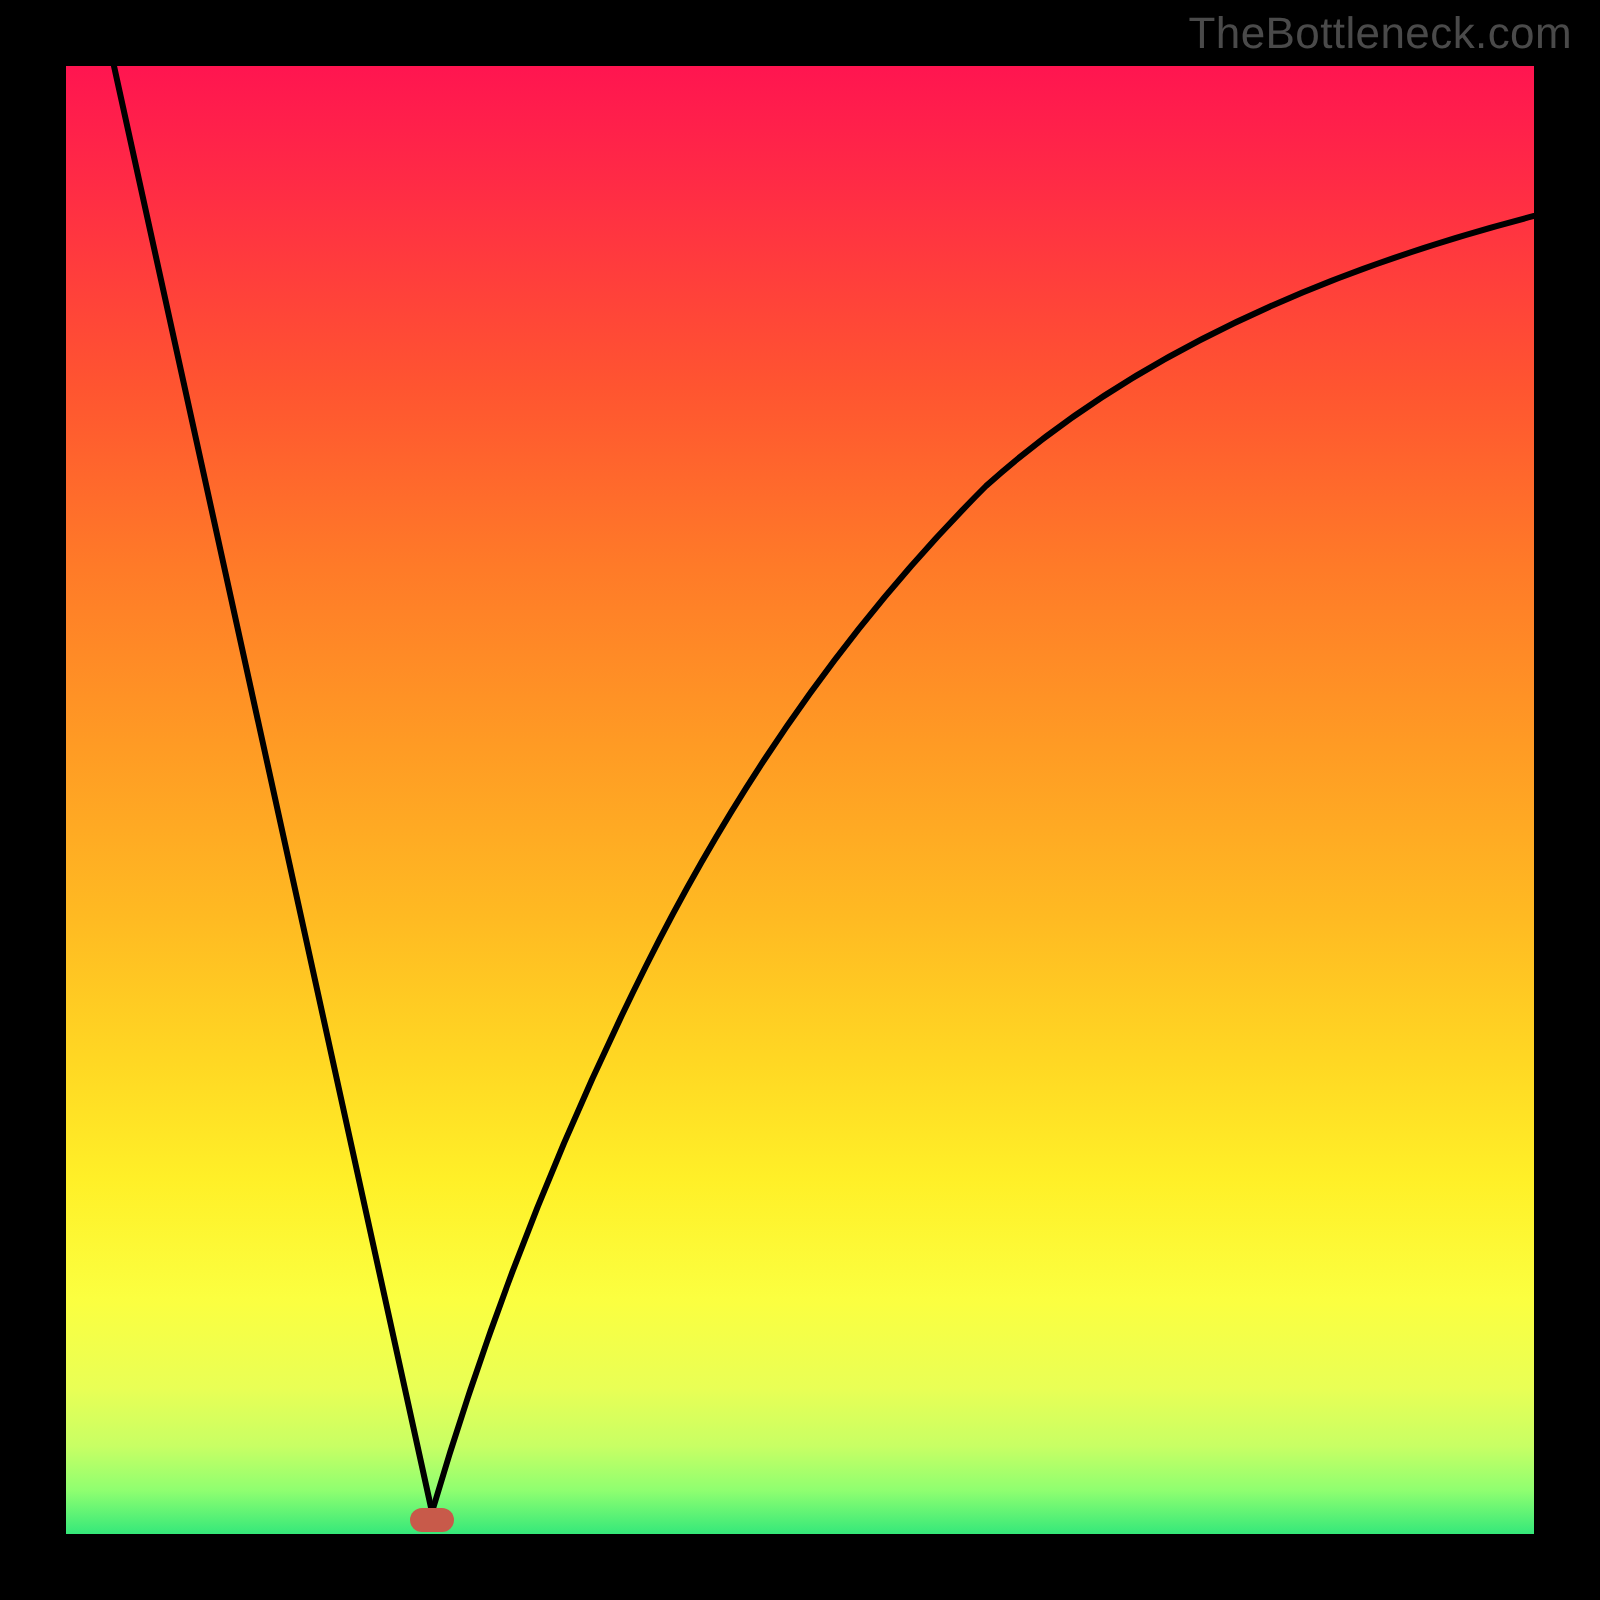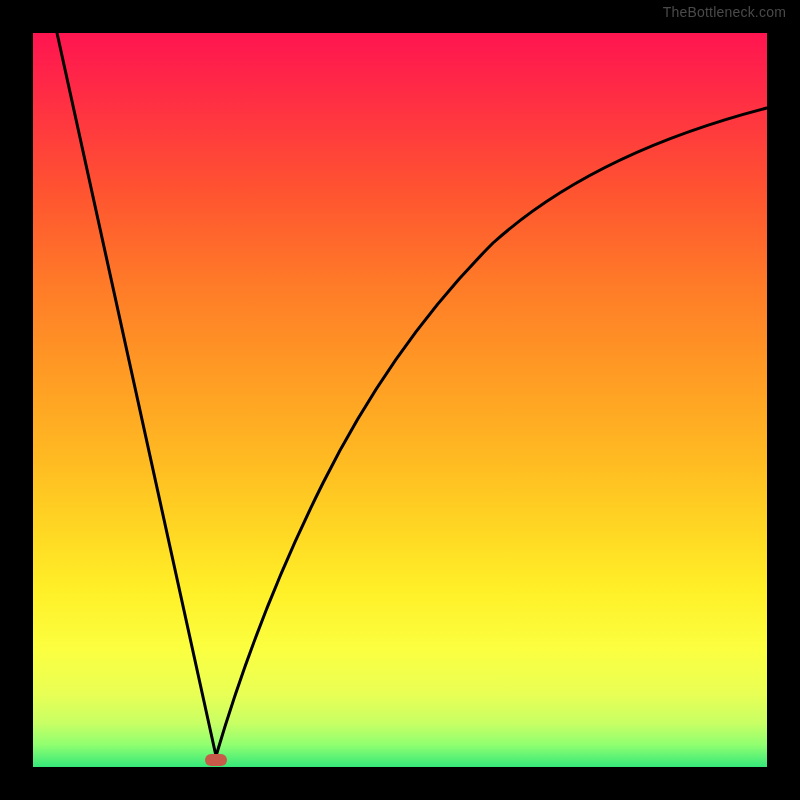--- a/index.html
+++ b/index.html
@@ -41,21 +41,21 @@
       #c8ff64 94%,
       #90ff70 97%,
       #35e87a 100%
     );
   }
   .attrib {
     position: absolute;
     top: 4px;
     right: 14px;
     color: #4a4a4a;
-    font-size: 14px;
+    font-size: 22px;
     letter-spacing: 0.2px;
   }
   svg.curve {
     position: absolute;
     top: 0;
     left: 0;
     width: 734px;
     height: 734px;
   }
   .curve path {

